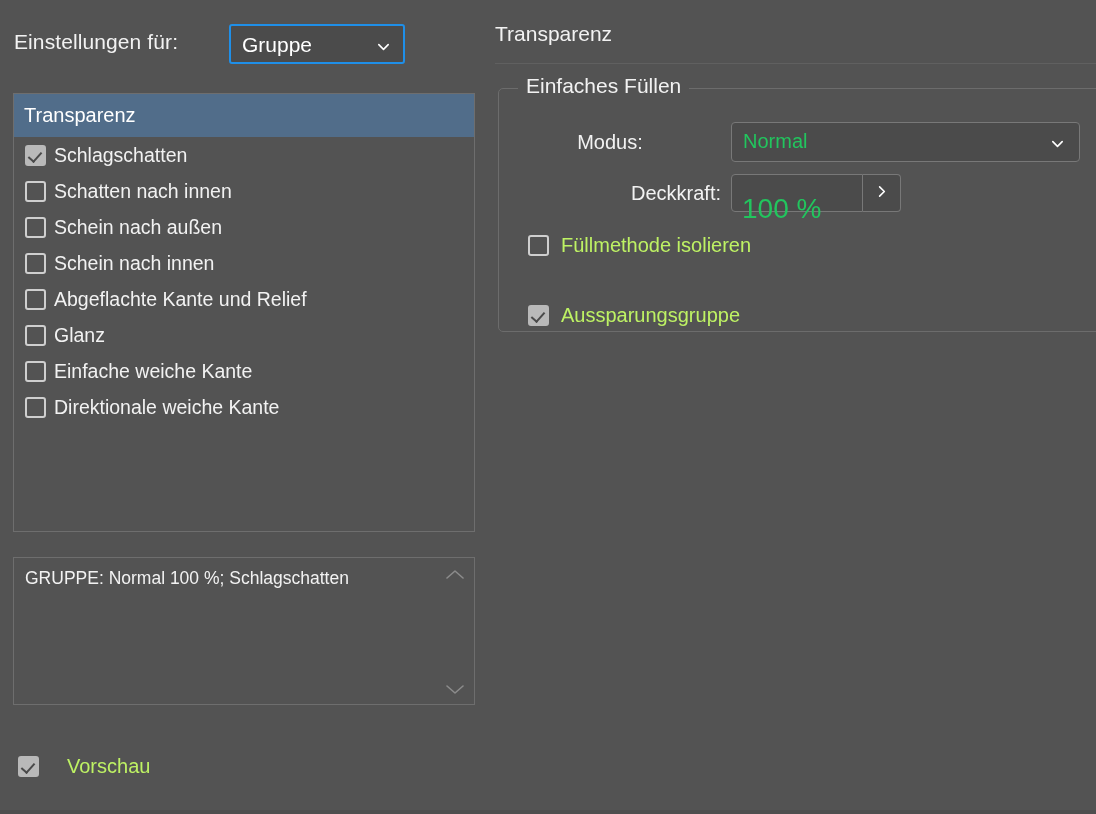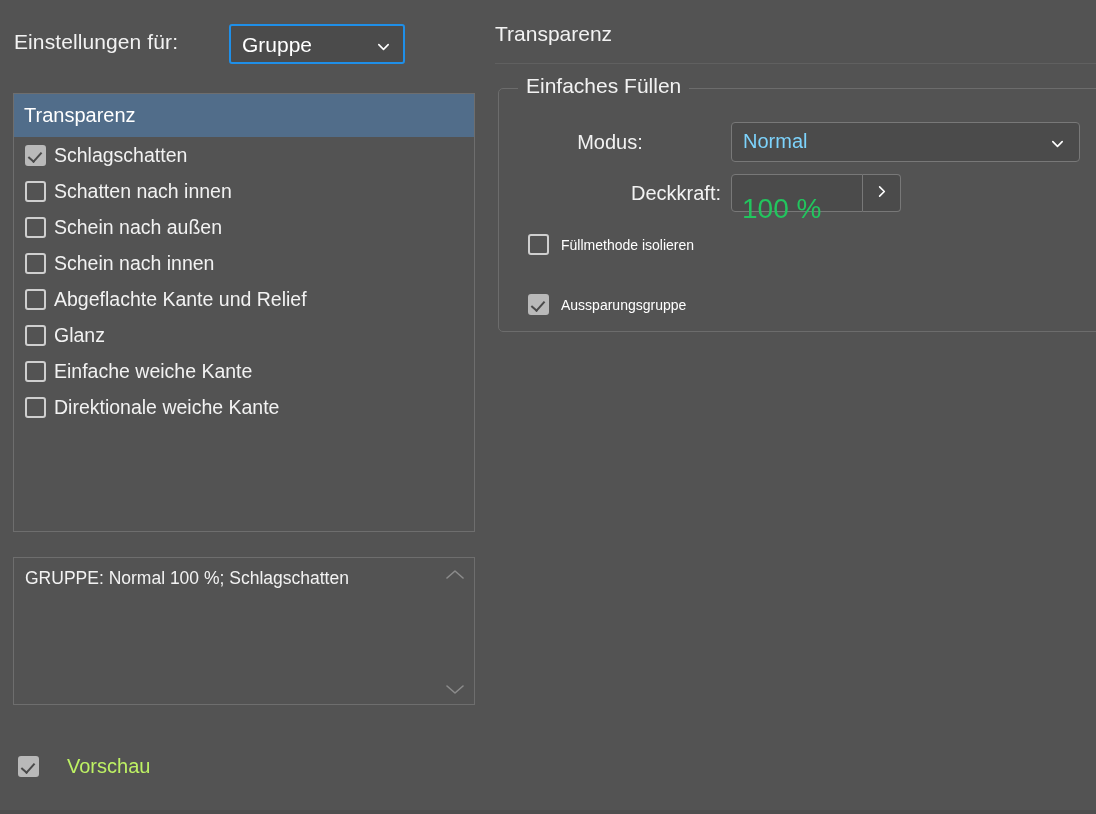--- a/index.html
+++ b/index.html
@@ -235,21 +235,21 @@
     border: 1px solid #787878;
     border-radius: 4px;
     box-sizing: border-box;
     position: relative;
     cursor: default;
   }
   #mode-select .sel-text {
     position: absolute;
     left: 11px; top: 7px;
     font-size: 20px;
-    color: #7dd3fc;
+    color: #22c55e;
     white-space: nowrap;
   }
   #mode-select .chev {
     position: absolute;
     right: 14px; top: 13px;
     width: 15px; height: 15px;
   }
 
   
   #opacity-row { left: 0; top: 85px; width: 100%; }
@@ -290,27 +290,27 @@
 
   
   .group-cbx-row {
     position: absolute;
     left: 29px;
     display: flex;
     align-items: center;
     cursor: default;
   }
   .group-cbx-row .lbl {
-    font-size: 14px;
-    color: #ffffff;
+    font-size: 20px;
+    color: #bef264;
     margin-left: 12px;
     white-space: nowrap;
   }
   #isolate-row { top: 145px; }
-  #knockout-row { top: 205px; align-items: center; }
+  #knockout-row { top: 215px; align-items: center; }
 
   
   #bottom-strip {
     position: absolute;
     left: 0; bottom: 0;
     width: 100%; height: 4px;
     background: #4e4e4e;
   }
 </style>
 </head>

